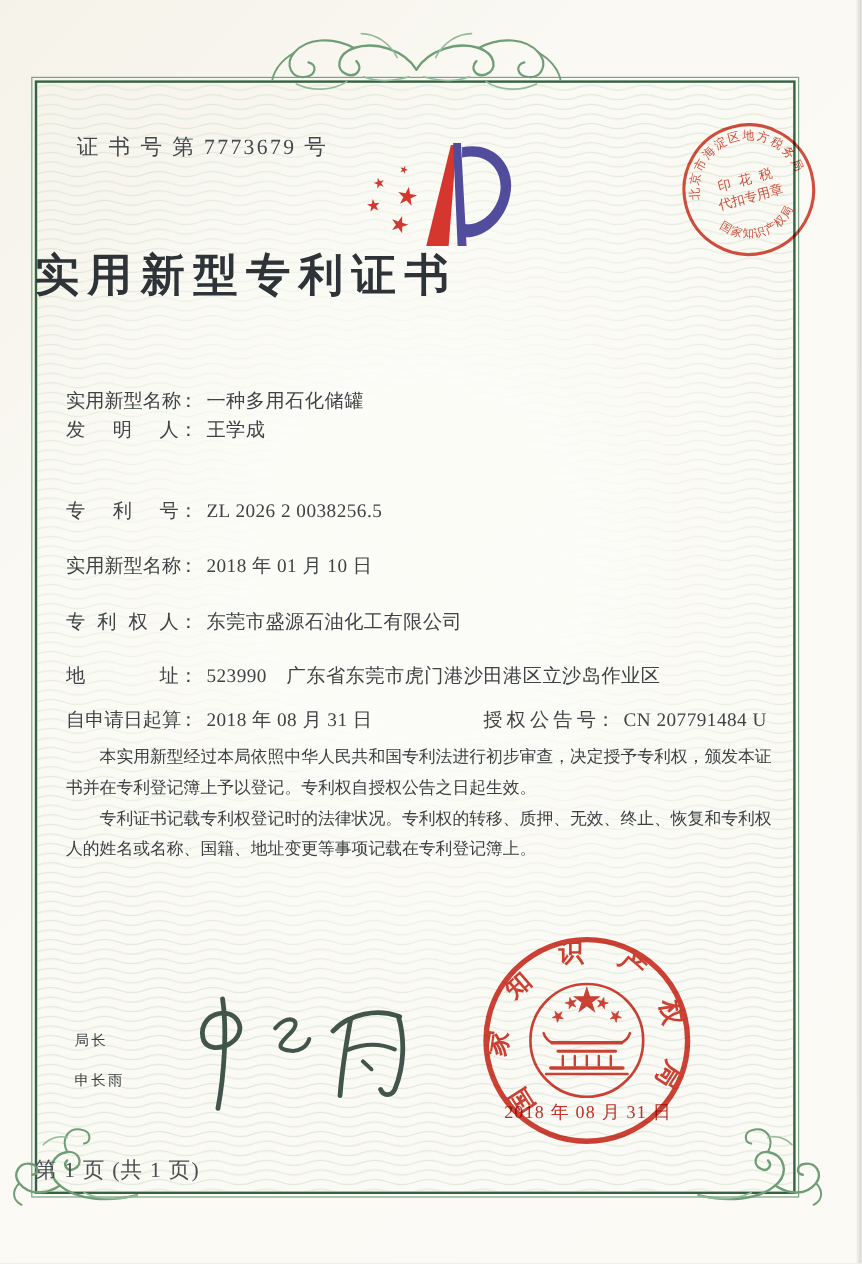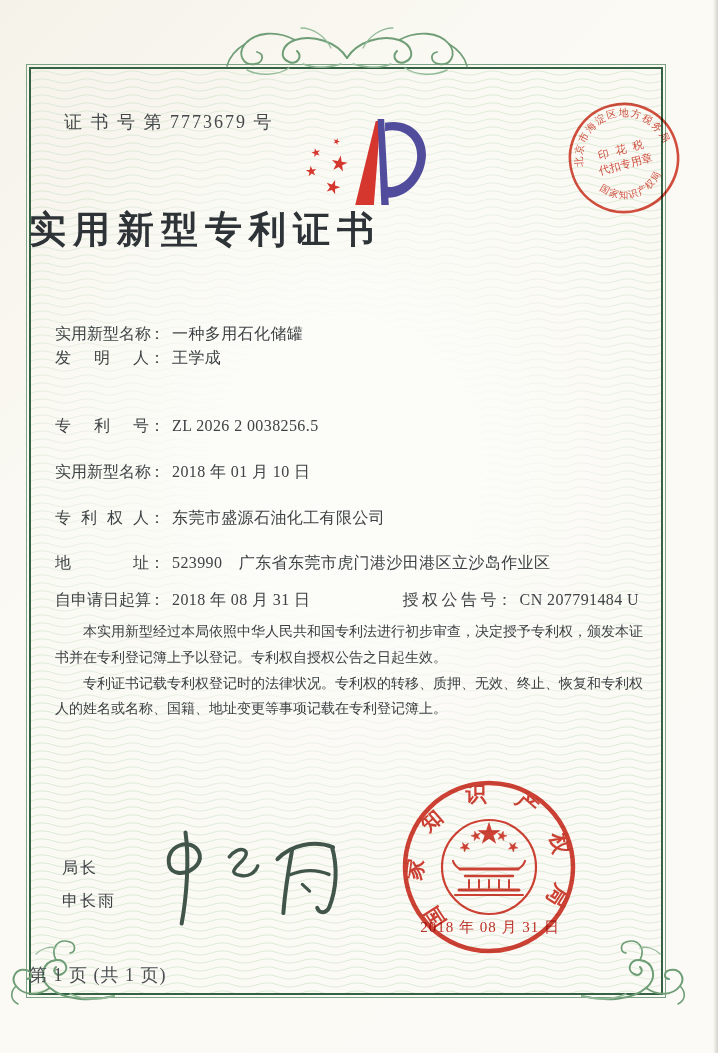--- a/index.html
+++ b/index.html
@@ -25,21 +25,21 @@
     letter-spacing:7px;color:#2e3337;}
   .frow{left:55px;width:590px;height:20px;font-size:16px;white-space:nowrap;}
   .lbl{display:inline-block;width:94px;text-align:justify;text-align-last:justify;vertical-align:top;}
   .colon{display:inline-block;margin-right:7px;}
   .val{letter-spacing:.4px;}
   .grantrow{display:flex;}
   .grant-right{margin-left:auto;margin-right:6px;}
   .paras{left:55px;top:619px;width:588px;font-size:14px;line-height:25.8px;
     text-align:justify;color:#3c4042;}
   .paras p{margin:0;text-indent:2em;}
-  .signer{left:62px;top:851px;font-size:16px;line-height:33px;color:#3c4042;letter-spacing:2px;}
+  .signer{left:62px;top:851px;font-size:12px;line-height:33px;color:#3c4042;letter-spacing:2px;}
   .sig-svg{left:130px;top:824px;transform:rotate(-2deg);}
   .seal-main{left:398px;top:776px;mix-blend-mode:multiply;opacity:.95;}
   .seal-date{left:400px;top:918px;width:180px;text-align:center;font-size:15px;
     color:#c2332a;letter-spacing:1px;mix-blend-mode:multiply;}
   .seal-tax{left:566px;top:100px;transform:rotate(-15deg);mix-blend-mode:multiply;opacity:.92;}
   .footer{left:29px;top:963px;width:636px;text-align:left;font-size:18px;color:#4a4e50;letter-spacing:1px;}
   .orn{pointer-events:none;}
   svg text{font-family:"Liberation Serif",serif;}
 </style>
 </head>

